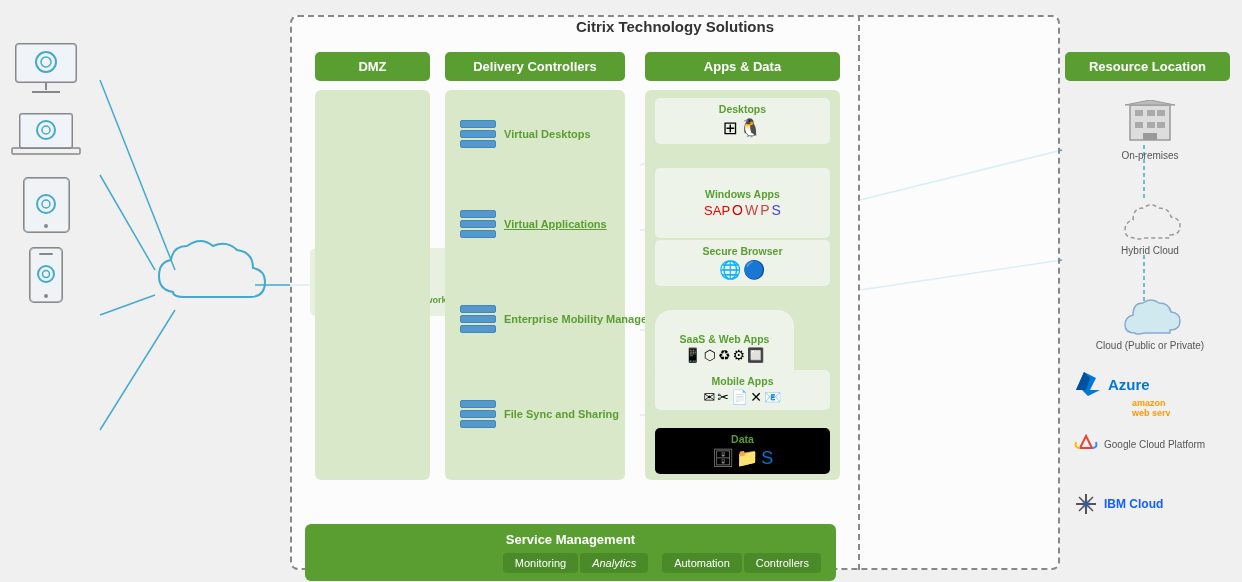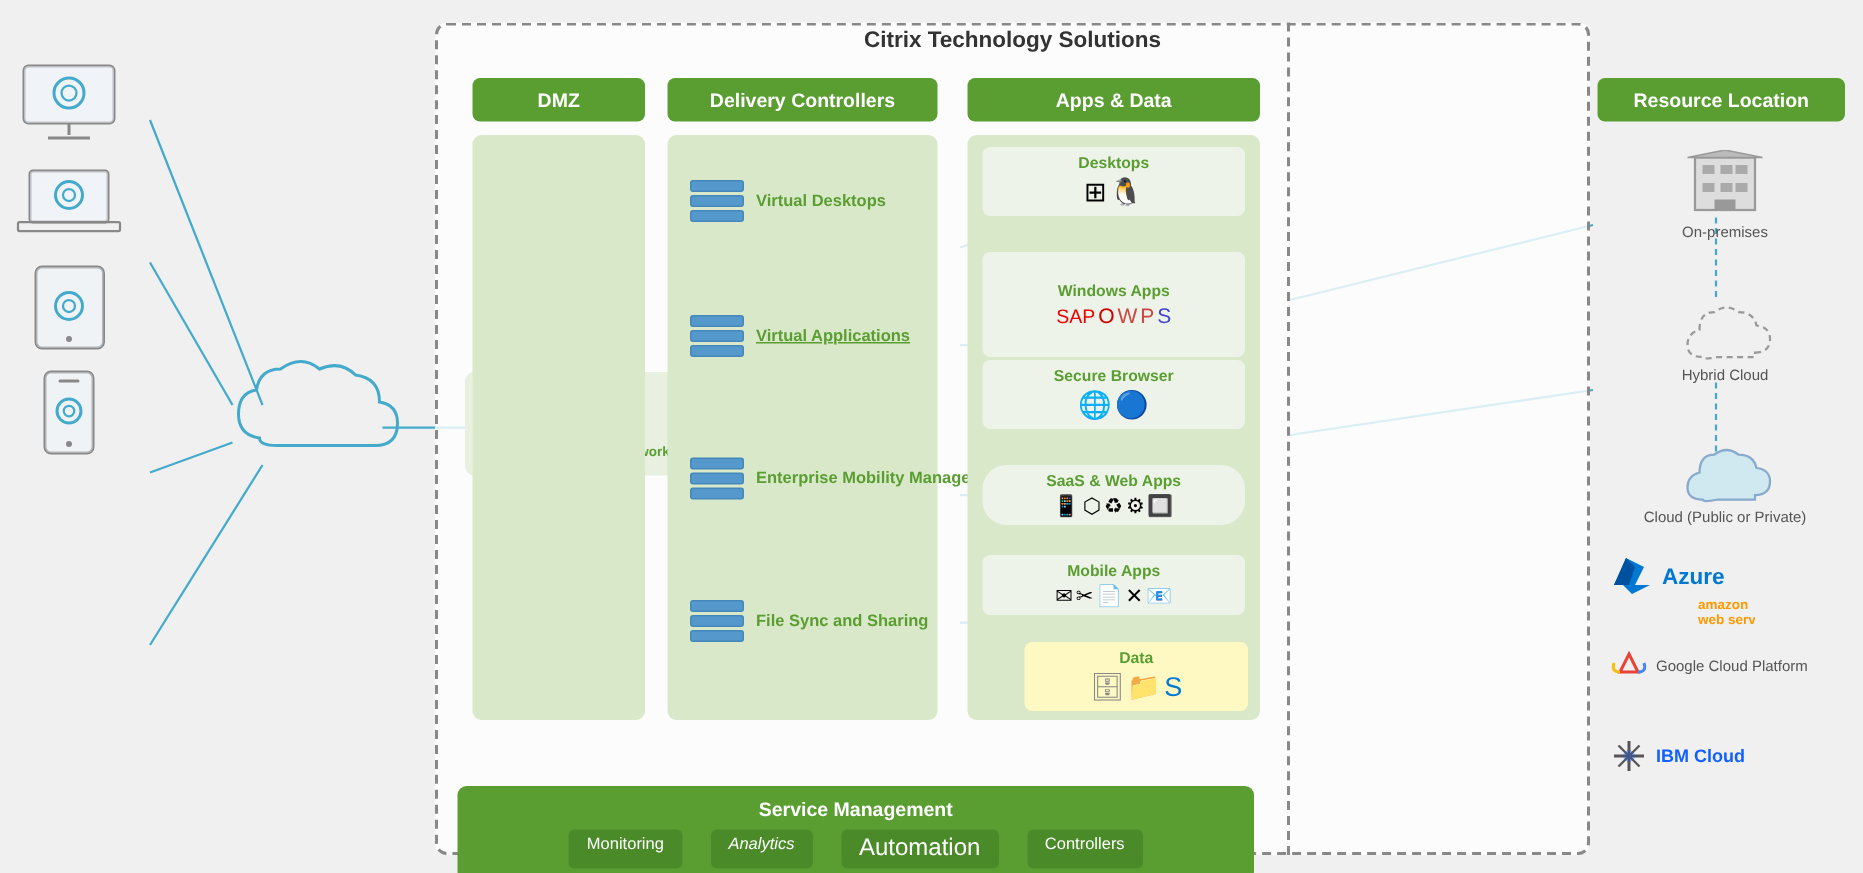--- a/index.html
+++ b/index.html
@@ -317,21 +317,21 @@
     </div>
 
     <div style="position:absolute; left:655px; top:240px; width:175px; background:#edf3e8; border-radius:5px; padding:5px 8px;">
       <div class="cat-title">Secure Browser</div>
       <div class="cat-icons">
         <span style="font-size:18px; color:#0078d4;">🌐</span>
         <span style="font-size:18px; color:#4285f4;">🔵</span>
       </div>
     </div>
 
-    <div style="position:absolute; left:655px; top:310px; width:175px; background:#edf3e8; border-radius:16px; padding:5px 8px;">
+    <div style="position:absolute; left:655px; top:310px; width:139px; background:#edf3e8; border-radius:16px; padding:23px 8px;">
       <div class="cat-title">SaaS &amp; Web Apps</div>
       <div class="cat-icons">
         <span style="font-size:14px;">📱</span>
         <span style="font-size:14px;">⬡</span>
         <span style="font-size:14px;">♻</span>
         <span style="font-size:14px;">⚙</span>
         <span style="font-size:14px;">🔲</span>
       </div>
     </div>
 
@@ -339,35 +339,35 @@
       <div class="cat-title">Mobile Apps</div>
       <div class="cat-icons">
         <span style="font-size:14px;">✉</span>
         <span style="font-size:14px;">✂</span>
         <span style="font-size:14px;">📄</span>
         <span style="font-size:14px;">✕</span>
         <span style="font-size:14px;">📧</span>
       </div>
     </div>
 
-    <div style="position:absolute; left:655px; top:428px; width:149px; background:#fef9c3; border-radius:5px; padding:5px 8px;margin-left:28px;">
+    <div style="position:absolute; left:655px; top:428px; width:175px; background:#000000; border-radius:5px; padding:5px 8px;">
       <div class="cat-title">Data</div>
       <div class="cat-icons">
         <span style="font-size:18px; color:#888;">🗄</span>
         <span style="font-size:18px; color:#5a9e32;">📁</span>
         <span style="font-size:18px; color:#0078d4;">S</span>
       </div>
     </div>
 
     <div style="position:absolute; left:305px; top:524px; width:531px; background:#5a9e32; border-radius:6px; padding:8px 15px;">
       <div style="text-align:center; color:white; font-size:13px; font-weight:bold; margin-bottom:6px;">Service Management</div>
-      <div style="display:flex; gap:19px; justify-content:center;">
+      <div style="display:flex; gap:2px; justify-content:flex-end;">
         <div style="background:#4a8a28; color:white; font-size:11px; padding:4px 12px; border-radius:4px;">Monitoring</div>
         <div style="background:#4a8a28; color:white; font-size:11px; padding:4px 12px; border-radius:4px;font-style:italic;">Analytics</div>
-        <div style="background:#4a8a28; color:white; font-size:16px; padding:4px 12px; border-radius:4px;">Automation</div>
+        <div style="background:#4a8a28; color:white; font-size:11px; padding:4px 12px; border-radius:4px;margin-left:12px;">Automation</div>
         <div style="background:#4a8a28; color:white; font-size:11px; padding:4px 12px; border-radius:4px;">Controllers</div>
       </div>
     </div>
 
     <div style="position:absolute; left:1065px; top:52px; width:165px;">
       <div class="green-pill">Resource Location</div>
     </div>
 
     <div style="position:absolute; left:1080px; top:100px; width:140px; text-align:center;">
       <svg width="60" height="50" viewBox="0 0 60 50" style="display:block;margin:0 auto;">

